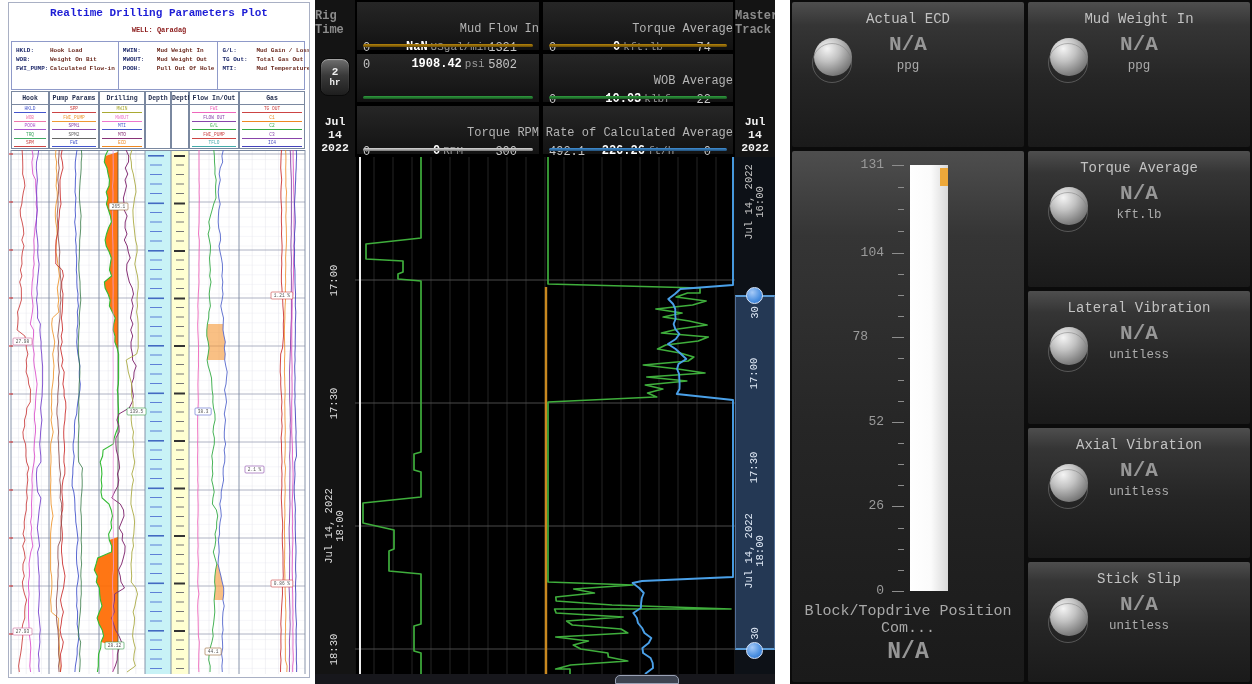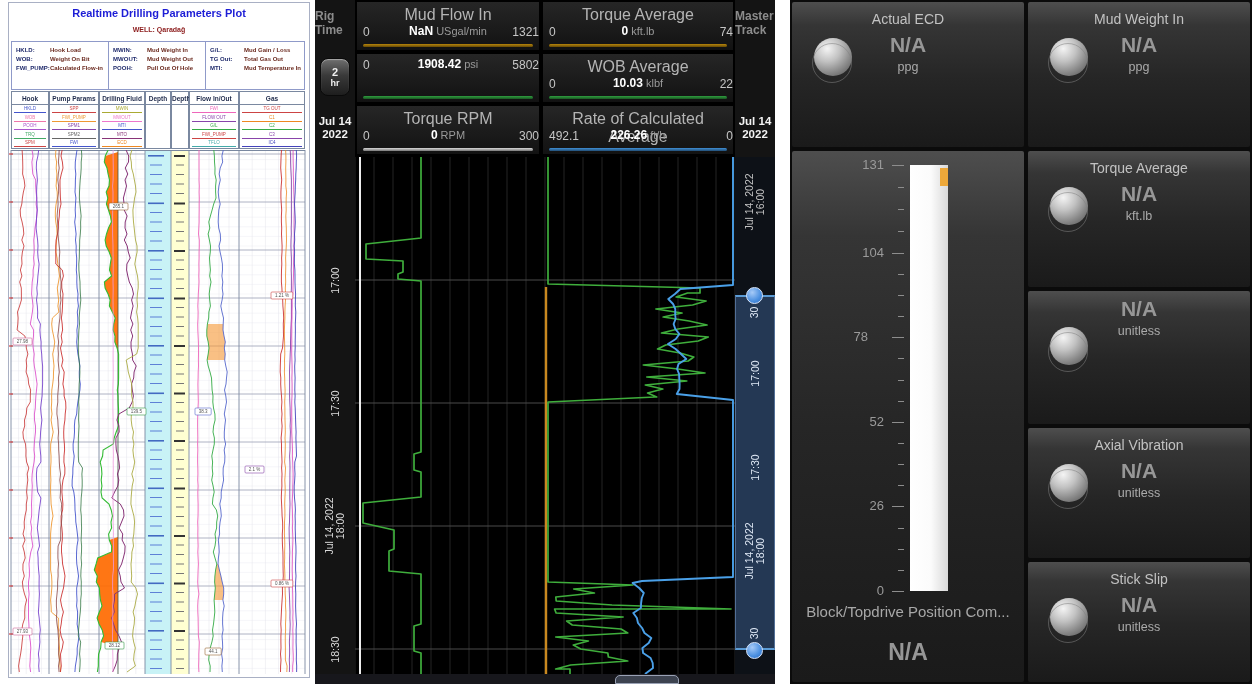--- a/index.html
+++ b/index.html
@@ -1,17 +1,17 @@
 <!DOCTYPE html>
 <html><head>
 <meta charset="utf-8">
 <style>
   html,body{margin:0;padding:0;width:1252px;height:684px;background:#ffffff;overflow:hidden;
     font-family:"Liberation Sans",sans-serif;}
-  #app{position:relative;width:1252px;height:684px;}
+  #app{position:relative;width:1252px;height:684px;font-family:Liberation Mono, monospace;}
   section{position:absolute;box-sizing:border-box;}
 
   
   #left-panel{left:8px;top:2px;width:302px;height:676px;background:#fff;border:1px solid #a9b0c4;overflow:hidden;}
   .lp-title{position:absolute;left:0;top:4px;width:100%;text-align:center;color:#1d1dd6;font-weight:bold;font-size:11px;}
   .lp-well{position:absolute;left:0;top:23px;width:100%;text-align:center;color:#8b1a1a;font-weight:bold;font-size:7px;}
   #lp-legend{position:absolute;left:2px;top:38px;width:292px;height:47px;border:1px solid #8f9ac9;display:flex;}
   .lg-col{flex:1;border-right:1px solid #8f9ac9;padding:4px 3px 0 4px;}
   .lg-col:last-child{border-right:none;}
   .lg-row{display:flex;font-size:6px;font-weight:bold;line-height:9px;white-space:nowrap;}
@@ -39,24 +39,24 @@
     background:linear-gradient(180deg,#707070 0%,#3a3a3a 45%,#1e1e1e 100%);border:1px solid #0a0a0a;
     box-shadow:inset 0 1px 1px rgba(255,255,255,.4);color:#f0f0f0;font-family:inherit;
     display:flex;flex-direction:column;align-items:center;justify-content:center;padding:0;cursor:pointer;}
   .interval-btn .iv{font-size:11px;font-weight:bold;line-height:12px;}
   .interval-btn .iu{font-size:9px;font-weight:bold;line-height:11px;}
   .vlabel{position:absolute;left:0;width:40px;height:80px;display:flex;align-items:center;justify-content:center;pointer-events:none;}
   .vlabel .rot{transform:rotate(-90deg);white-space:nowrap;font-size:10.5px;color:#dcdcdc;text-align:center;line-height:11px;}
   .vlabel .rot div{line-height:11px;}
   #m-gauges{position:absolute;left:40px;top:0;width:380px;height:157px;background:#000;}
   .g-cell{position:absolute;height:48px;background:linear-gradient(180deg,#262626,#121212);}
-  .g-title{text-align:center;font-size:16px;color:#b4b4b4;padding-top:4px;height:15px;}
+  .g-title{text-align:right;font-size:12px;color:#b4b4b4;padding-top:20px;height:15px;}
   .g-vals{position:relative;height:23px;}
   .g-min,.g-max{position:absolute;top:4px;font-size:12px;color:#c6c6c6;}
-  .g-min{left:6px;} .g-max{right:0;margin-left:40px;}
+  .g-min{left:6px;} .g-max{right:22px;margin-left:40px;}
   .g-center{position:absolute;left:0;right:0;top:0;text-align:center;}
   .g-value{font-size:12px;font-weight:bold;color:#fff;}
   .g-unit{font-size:11px;color:#9a9a9a;margin-left:3px;}
   .g-bar{position:absolute;left:6px;right:6px;bottom:3px;height:3px;border-radius:2px;}
   #plot-wrap{position:absolute;left:40px;top:157px;width:380px;height:517px;}
   #m-track-area{position:absolute;left:420px;top:157px;width:40px;height:517px;background:#0d1117;}
   #m-selection{position:absolute;left:0;width:40px;background:rgba(62,100,150,.48);
     border-top:2px solid #5b9bd5;border-bottom:2px solid #5b9bd5;box-sizing:border-box;
     border-left:1px solid rgba(140,180,230,.45);border-right:1px solid rgba(140,180,230,.45);}
   .handle{position:absolute;left:11px;width:17px;height:17px;border-radius:50%;
@@ -708,20 +708,21 @@
         <div class="t-unit">ppg</div>
         <div class="orb"></div>
       </div>
       <div class="tile" style="left: 238px; top: 151px; width: 222px; height: 136px;">
         <div class="t-title">Torque Average</div>
         <div class="t-value">N/A</div>
         <div class="t-unit">kft.lb</div>
         <div class="orb"></div>
       </div>
       <div class="tile" style="left: 238px; top: 291px; width: 222px; height: 133px;">
+        <div class="t-title">Lateral Vibration</div>
         <div class="t-value">N/A</div>
         <div class="t-unit">unitless</div>
         <div class="orb"></div>
       </div>
       <div class="tile" style="left: 238px; top: 428px; width: 222px; height: 130px;">
         <div class="t-title">Axial Vibration</div>
         <div class="t-value">N/A</div>
         <div class="t-unit">unitless</div>
         <div class="orb"></div>
       </div>

